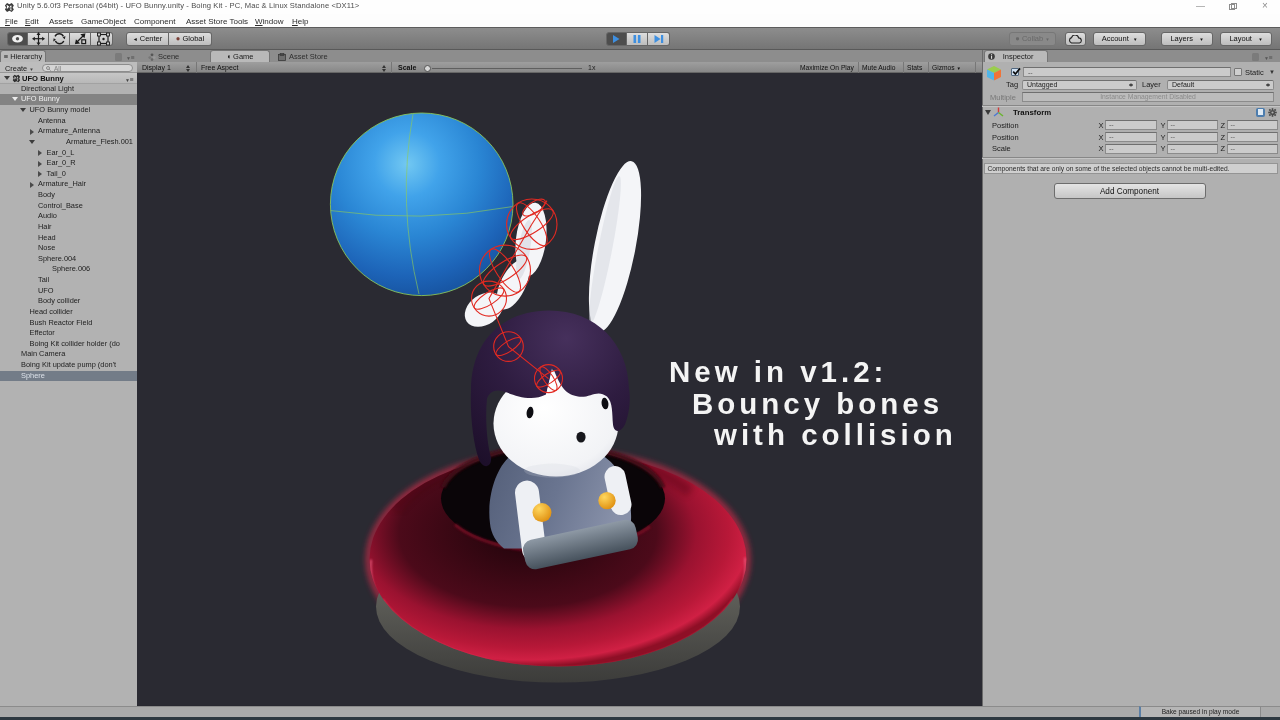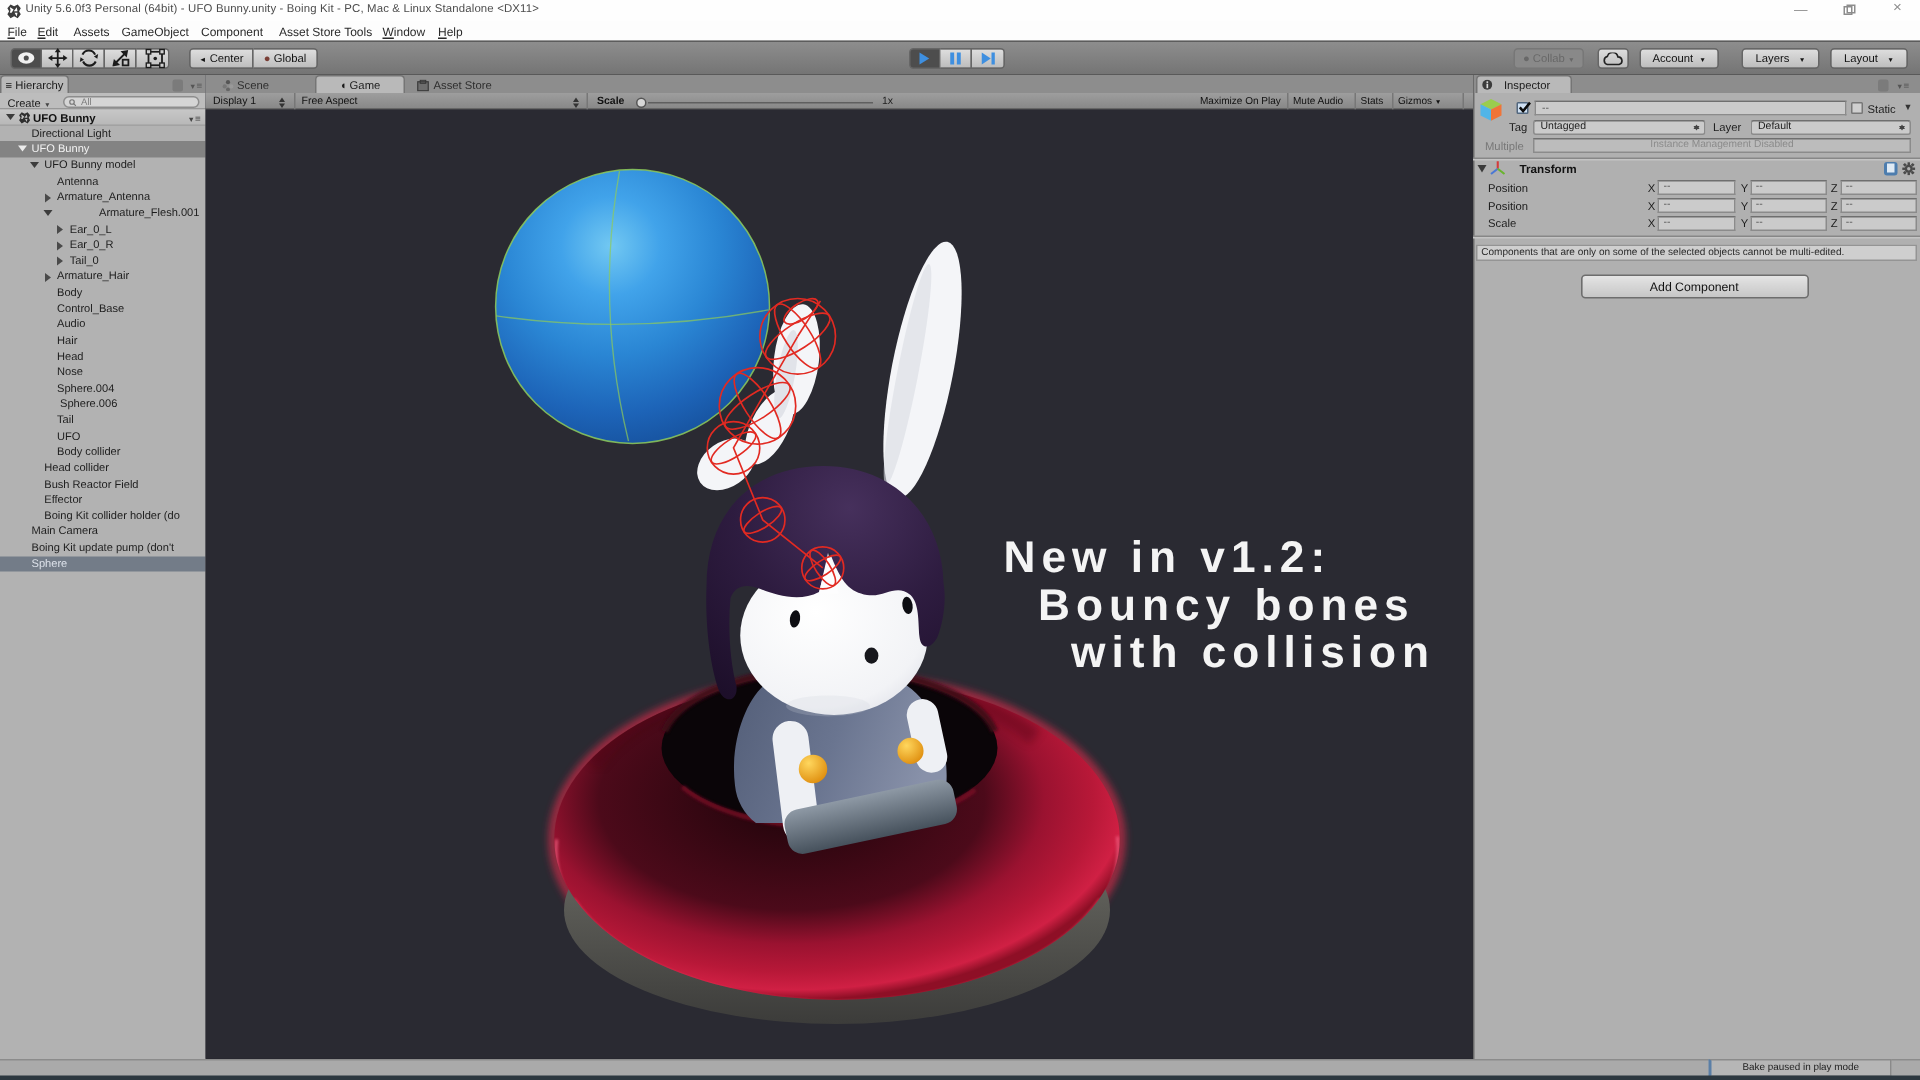--- a/index.html
+++ b/index.html
@@ -191,21 +191,21 @@
 <div class="row" style="top:232.5px;color:#1d1d1d;">
       <span style="position:absolute;left:38px;">Head</span>
     </div>
 <div class="row" style="top:243.1px;color:#1d1d1d;">
       <span style="position:absolute;left:38px;">Nose</span>
     </div>
 <div class="row" style="top:253.8px;color:#1d1d1d;">
       <span style="position:absolute;left:38px;">Sphere.004</span>
     </div>
 <div class="row" style="top:264.4px;color:#1d1d1d;">
-      <span style="position:absolute;left:40px;">Sphere.006</span>
+      <span style="position:absolute;left:52px;">Sphere.006</span>
     </div>
 <div class="row" style="top:275.0px;color:#1d1d1d;">
       <span style="position:absolute;left:38px;">Tail</span>
     </div>
 <div class="row" style="top:285.7px;color:#1d1d1d;">
       <span style="position:absolute;left:38px;">UFO</span>
     </div>
 <div class="row" style="top:296.3px;color:#1d1d1d;">
       <span style="position:absolute;left:38px;text-align:center;">Body collider</span>
     </div>

